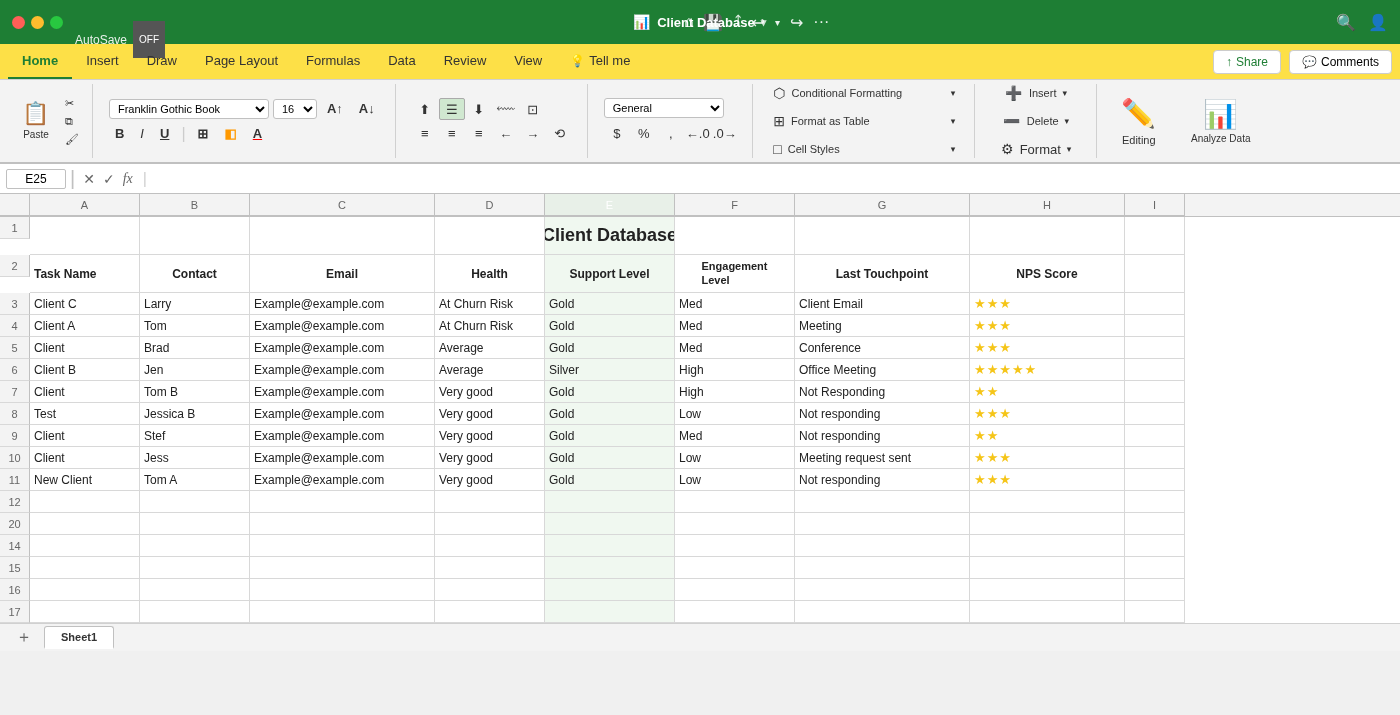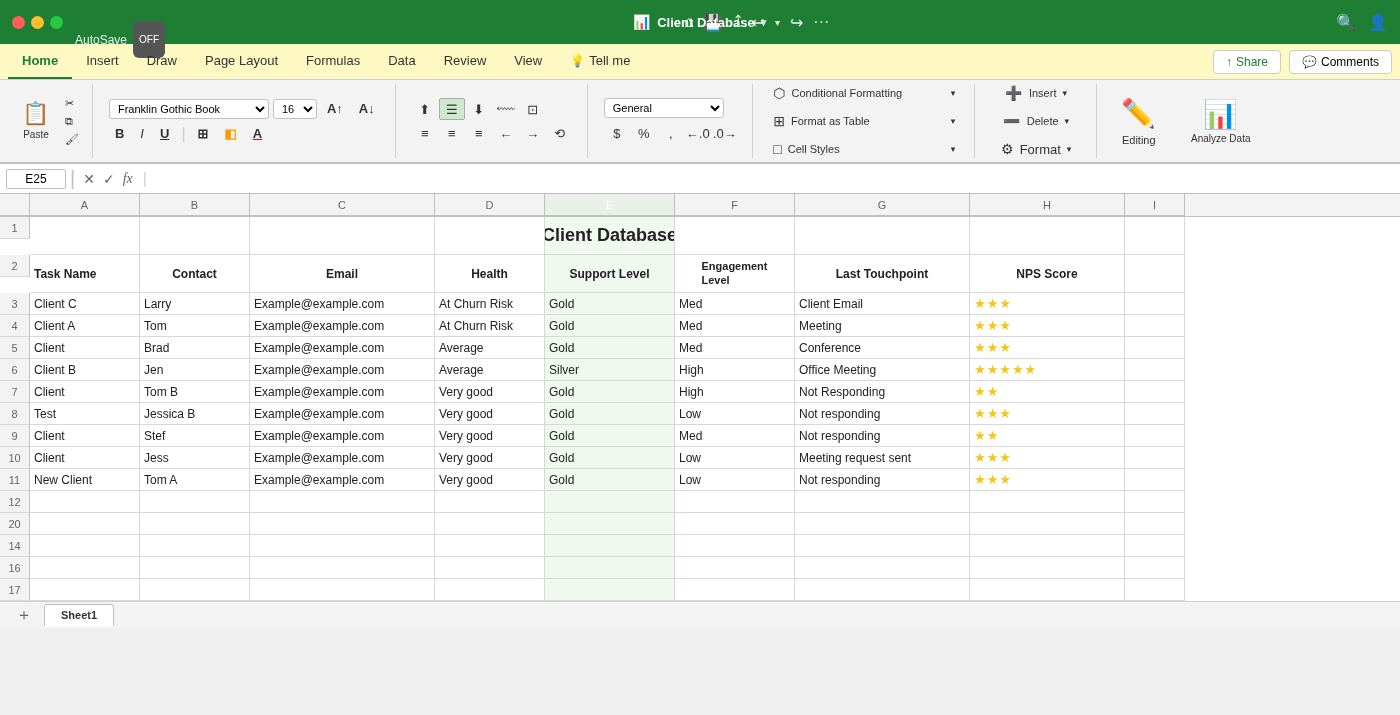--- a/index.html
+++ b/index.html
@@ -13,28 +13,28 @@
       align-items: center;
       padding: 0 12px;
       color: white;
     }
     .traffic-lights { display: flex; gap: 6px; align-items: center; margin-right: 12px; }
     .tl { width: 13px; height: 13px; border-radius: 50%; }
     .tl-red { background: #ff5f57; }
     .tl-yellow { background: #febc2e; }
     .tl-green { background: #28c840; }
     .autosave { font-size: 12px; color: rgba(255,255,255,0.9); display: flex; align-items: center; gap: 6px; margin-right: auto; margin-top: 35px; }
-    .off-badge { background: #555; border-radius: 6px; padding: 13px 6px; font-size: 10px; color: white; }
+    .off-badge { background: #555; border-radius: 0; padding: 13px 6px; font-size: 10px; color: white; }
     .title-center { position: absolute; left: 50%; transform: translateX(-50%); font-size: 13px; font-weight: 600; color: white; display: flex; align-items: center; gap: 6px; }
     .title-icons-right { display: flex; gap: 12px; align-items: center; margin-left: auto; }
     .tb-icon { font-size: 16px; cursor: pointer; color: white; opacity: 0.9; }
 
     
     .ribbon-tabs {
-      background: #fef9c3;
+      background: #fde047;
       border-bottom: 1px solid #d0d0d0;
       display: flex;
       align-items: center;
       padding: 0 8px;
       height: 36px;
     }
     .tab {
       padding: 0 14px;
       height: 100%;
       display: flex;
@@ -737,20 +737,32 @@
     <div class="cell col-b"></div>
     <div class="cell col-c"></div>
     <div class="cell col-d"></div>
     <div class="cell col-e" style="background:#f8fcf8;"></div>
     <div class="cell col-f"></div>
     <div class="cell col-g"></div>
     <div class="cell col-h"></div>
     <div class="cell col-i"></div>
   </div>
       <div class="grid-row">
+    <div class="row-header">15</div>
+    <div class="cell col-a"></div>
+    <div class="cell col-b"></div>
+    <div class="cell col-c"></div>
+    <div class="cell col-d"></div>
+    <div class="cell col-e" style="background:#f8fcf8;"></div>
+    <div class="cell col-f"></div>
+    <div class="cell col-g"></div>
+    <div class="cell col-h"></div>
+    <div class="cell col-i"></div>
+  </div>
+      <div class="grid-row">
     <div class="row-header">16</div>
     <div class="cell col-a"></div>
     <div class="cell col-b"></div>
     <div class="cell col-c"></div>
     <div class="cell col-d"></div>
     <div class="cell col-e" style="background:#f8fcf8;"></div>
     <div class="cell col-f"></div>
     <div class="cell col-g"></div>
     <div class="cell col-h"></div>
     <div class="cell col-i"></div>

